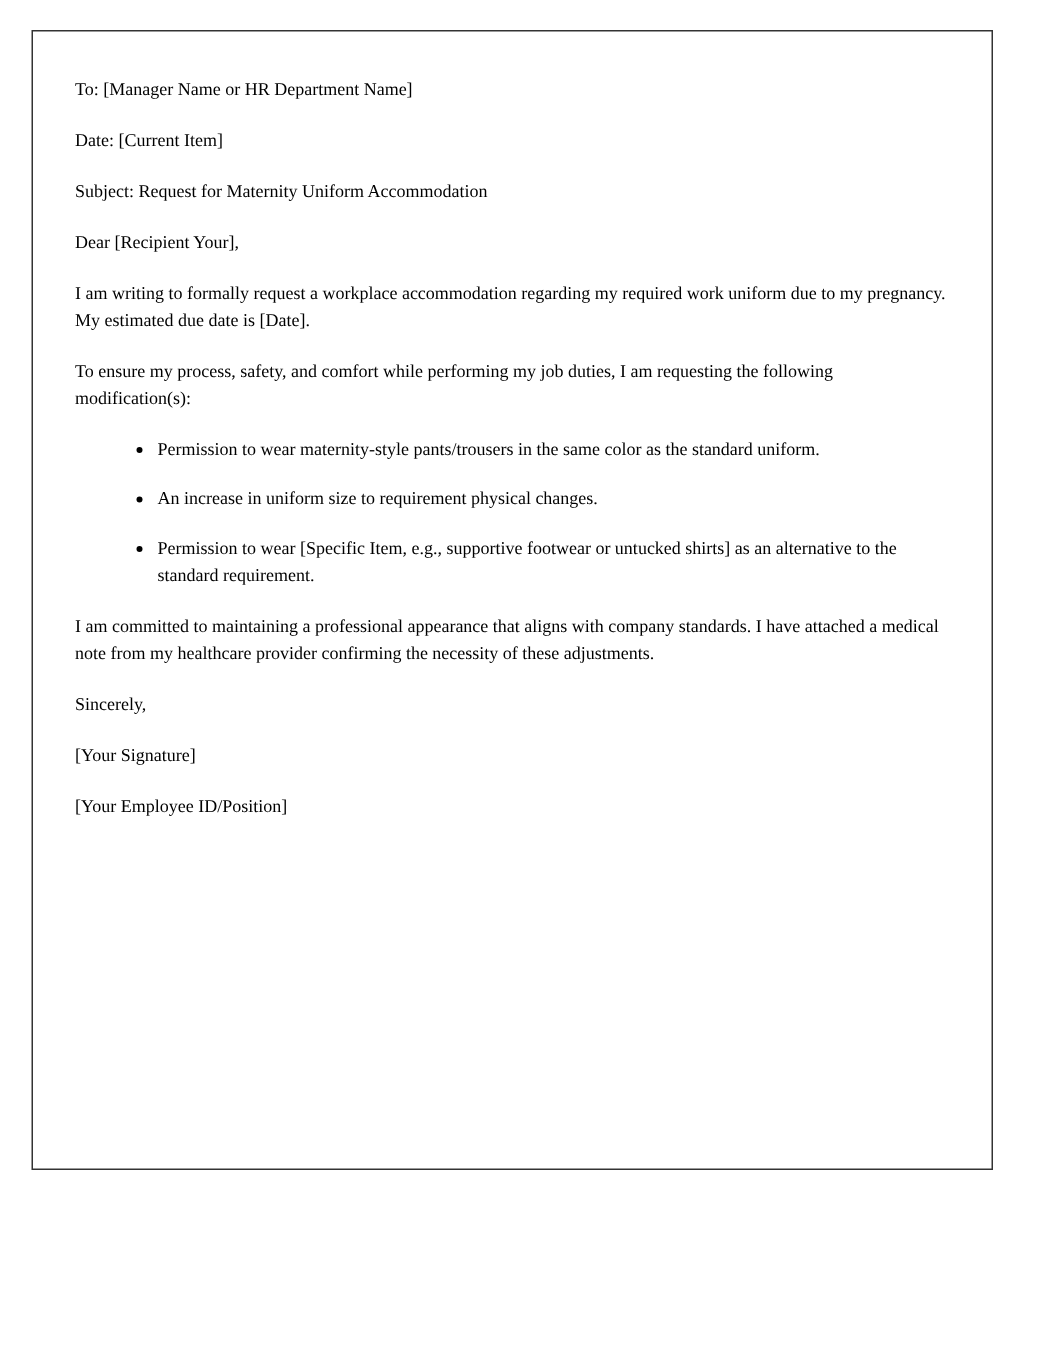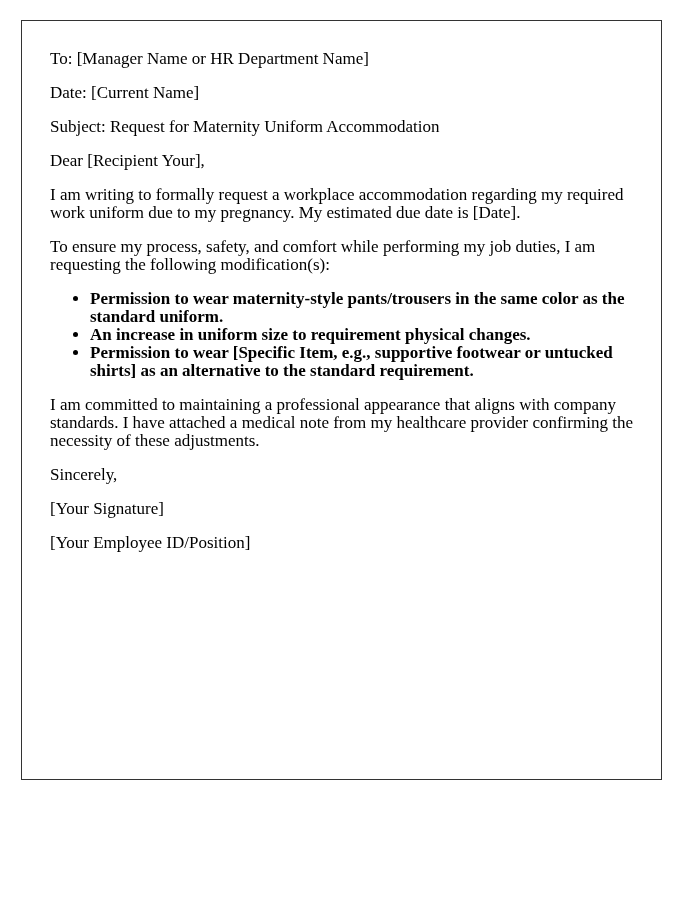--- a/index.html
+++ b/index.html
@@ -17,44 +17,43 @@
   .letter-box {
     position: absolute;
     left: 21px;
     top: 20px;
     width: 641px;
     height: 760px;
     box-sizing: border-box;
     border: 1px solid #333333;
     padding: 13px 28px;
     background: #ffffff;
-    font-size: 17px;
+    font-size: 12px;
     line-height: 18px;
     overflow: hidden;
   }
   .letter-box p {
     margin: 16px 0;
   }
   .letter-box ul {
     margin: 16px 0;
     padding-left: 40px;
     list-style-type: disc;
   }
   .letter-box li {
-    margin: 0;
+    margin: 15px;
     padding: 0;
-    font-weight: bold;
   }
 </style>
 </head>
 <body>
 
 <div class="letter-box">
   <p>To: [Manager Name or HR Department Name]</p>
-  <p>Date: [Current Name]</p>
+  <p>Date: [Current Item]</p>
   <p>Subject: Request for Maternity Uniform Accommodation</p>
   <p>Dear [Recipient Your],</p>
   <p>I am writing to formally request a workplace accommodation regarding my required work uniform due to my pregnancy. My estimated due date is [Date].</p>
   <p>To ensure my process, safety, and comfort while performing my job duties, I am requesting the following modification(s):</p>
   <ul>
     <li>Permission to wear maternity-style pants/trousers in the same color as the standard uniform.</li>
     <li>An increase in uniform size to requirement physical changes.</li>
     <li>Permission to wear [Specific Item, e.g., supportive footwear or untucked shirts] as an alternative to the standard requirement.</li>
   </ul>
   <p>I am committed to maintaining a professional appearance that aligns with company standards. I have attached a medical note from my healthcare provider confirming the necessity of these adjustments.</p>

